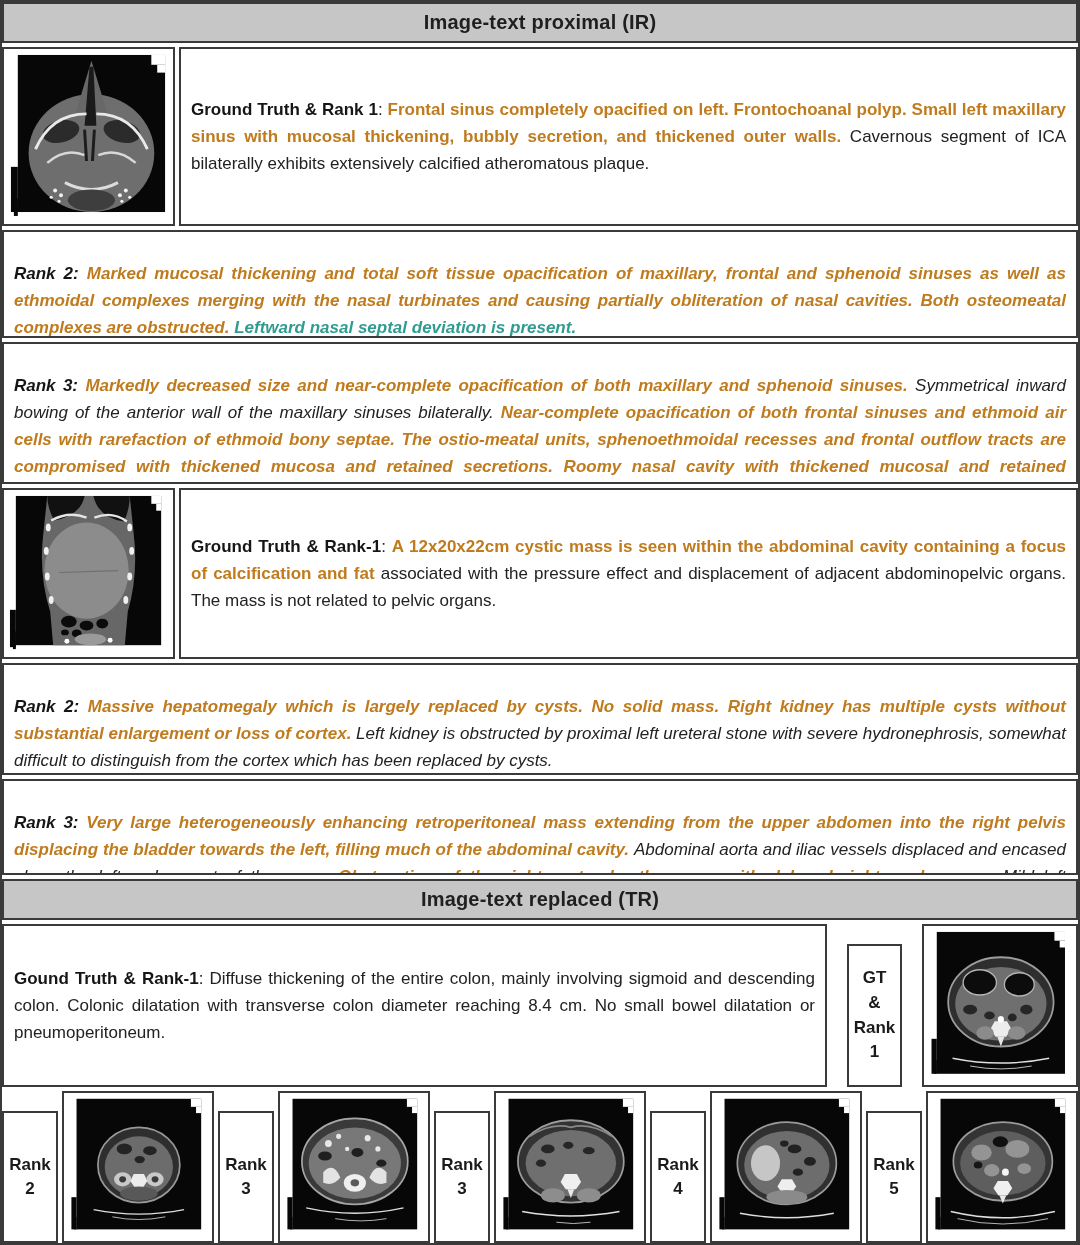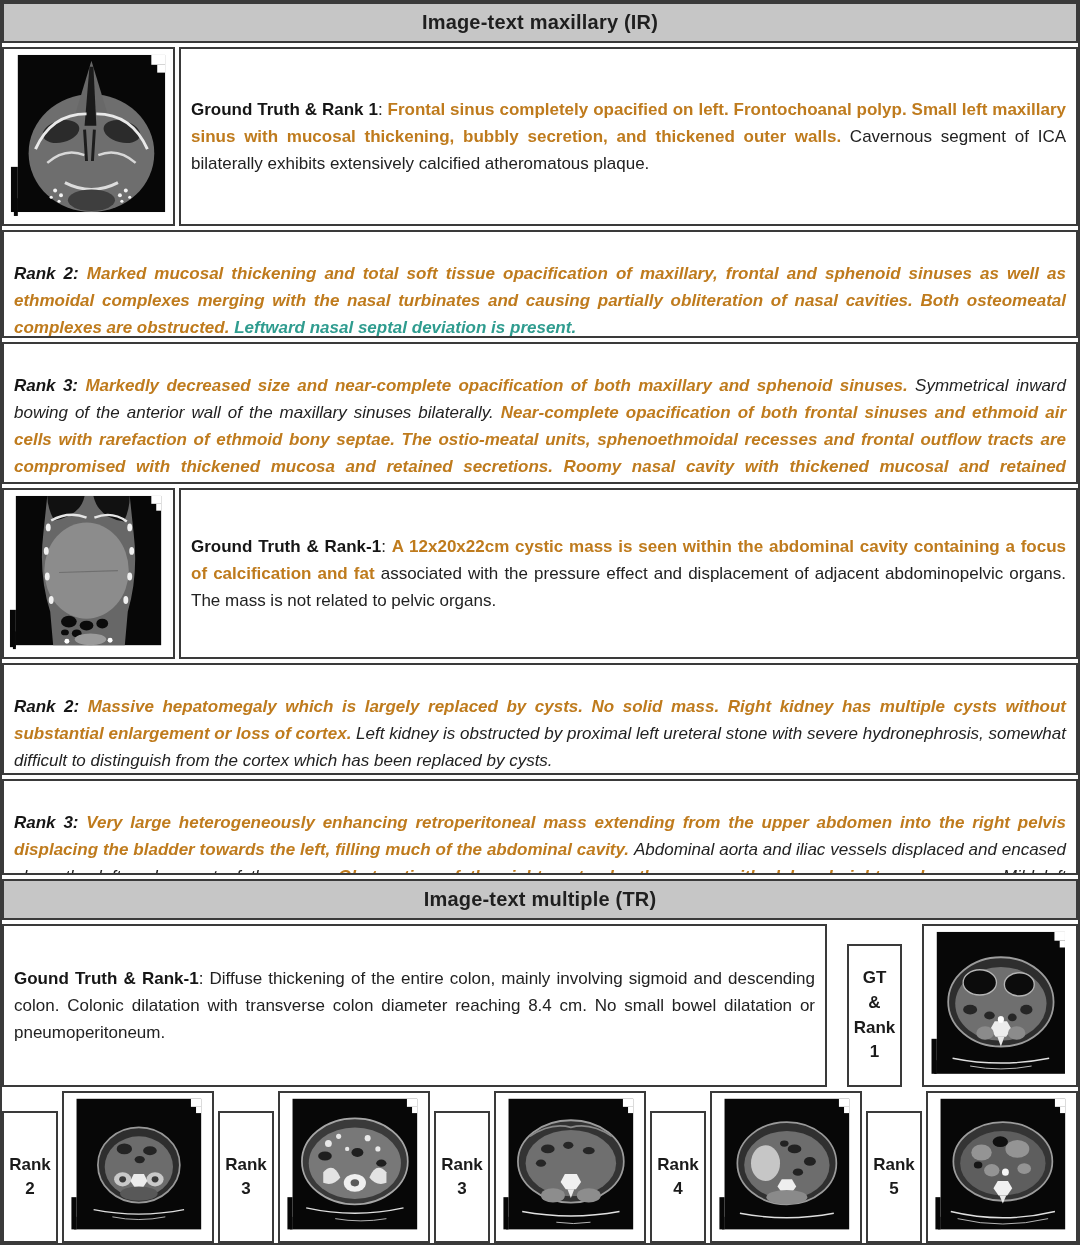--- a/index.html
+++ b/index.html
@@ -84,21 +84,21 @@
     padding:2px;
     margin-top:20px;
   }
 </style>
 </head>
 <body>
 
 <div class="figure">
 
   <div class="header-bar">
-    <span>Image-text maxillary (IR)</span>
+    <span>Image-text proximal (IR)</span>
   </div>
 
   <div class="ir-row ir-row1">
     <div class="cell img-cell">
       <svg viewBox="0 0 164 170" preserveAspectRatio="none">
         <rect x="10" y="2" width="150" height="160" fill="#070707"></rect>
         <rect x="146" y="2" width="14" height="10" fill="#ffffff"></rect>
         <rect x="152" y="12" width="8" height="8" fill="#ffffff"></rect>
         <rect x="3" y="116" width="7" height="46" fill="#070707"></rect>
         <rect x="6" y="148" width="4" height="18" fill="#070707"></rect>
@@ -183,21 +183,21 @@
 
   <div class="text-box b-rank2b">
     <p class="rich"><span class="run-label">Rank 2: </span><span class="run-orange">Massive hepatomegaly which is largely replaced by cysts. No solid mass. Right kidney has multiple cysts without substantial enlargement or loss of cortex. </span><span class="run-plain">Left kidney is obstructed by proximal left ureteral stone with severe hydronephrosis, somewhat difficult to distinguish from the cortex which has been replaced by cysts.</span></p>
   </div>
 
   <div class="text-box b-rank3b">
     <p class="rich"><span class="run-label">Rank 3: </span><span class="run-orange">Very large heterogeneously enhancing retroperitoneal mass extending from the upper abdomen into the right pelvis displacing the bladder towards the left, filling much of the abdominal cavity. </span><span class="run-plain">Abdominal aorta and iliac vessels displaced and encased along the leftward aspect of the mass. </span><span class="run-orange">Obstruction of the right ureter by the mass with delayed right nephrogram. </span><span class="run-plain">Mild left hydronephrosis.</span></p>
   </div>
 
   <div class="header-bar">
-    <span>Image-text multiple (TR)</span>
+    <span>Image-text replaced (TR)</span>
   </div>
 
   <div class="tr-row1">
     <div class="cell text-cell">
       <p class="rich"><span class="run-label">Gound Truth &amp; Rank-1</span><span class="run-plain">: Diffuse thickening of the entire colon, mainly involving sigmoid and descending colon. Colonic dilatation with transverse colon diameter reaching 8.4 cm. No small bowel dilatation or pneumoperitoneum.</span></p>
     </div>
     <div class="cell rank-cell">GT
 &amp;
 Rank
 1</div>

